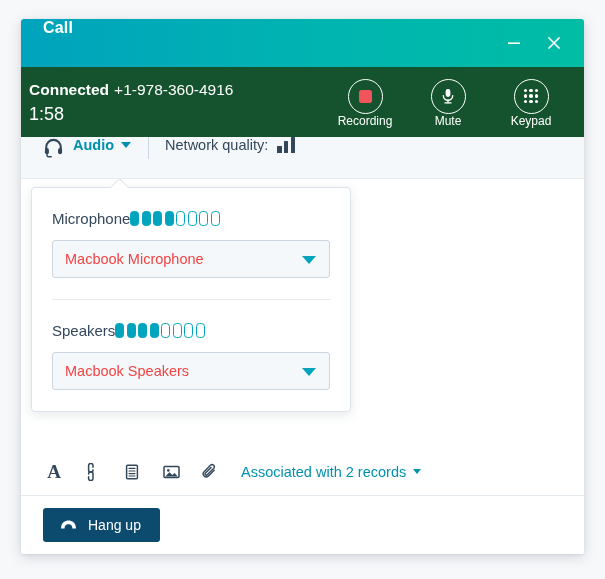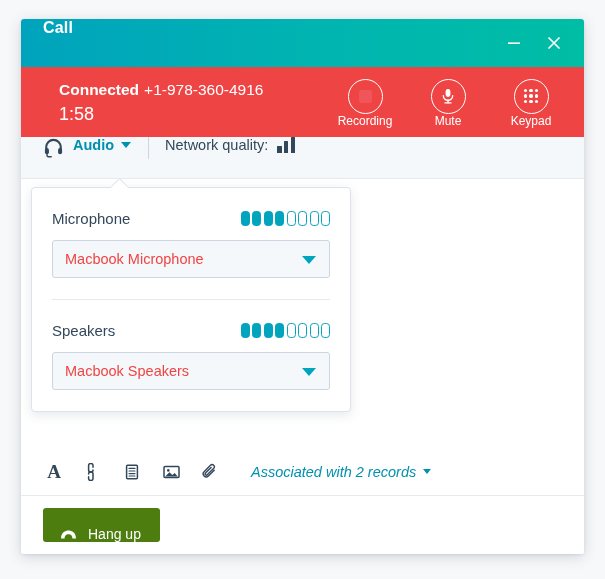--- a/index.html
+++ b/index.html
@@ -55,24 +55,24 @@
   .win-btn {
     width: 24px; height: 24px;
     display: flex; align-items: center; justify-content: center;
     cursor: pointer;
   }
   .win-btn svg { display: block; }
 
   
   .statusbar {
     flex: 0 0 70px;
-    background: #ef4444;
-    display: flex;
-    align-items: center;
-    padding: 0 22px 0 38px;
+    background: #14532d;
+    display: flex;
+    align-items: center;
+    padding: 0 22px 0 8px;
   }
   .status-left { display: flex; flex-direction: column; justify-content: center; }
   .status-line1 {
     color: #ffffff;
     font-size: 15.5px;
     line-height: 21px;
     white-space: nowrap;
   }
   .status-line1 .connected { font-weight: bold; }
   .status-line1 .number { font-weight: normal; margin-left: 5px; }
@@ -217,21 +217,21 @@
     border-top: 1px solid #dde3ea;
     transform: rotate(45deg);
   }
 
   .panel-section { padding: 22px 0 21px 0; }
   .panel-section + .panel-section { border-top: 1px solid #e5eaef; }
 
   .section-head {
     display: flex;
     align-items: center;
-    justify-content: space-between;
+    justify-content: flex-start;
     margin-bottom: 13px;
   }
   .section-title {
     color: #33475b;
     font-size: 15px;
   }
   .level-meter { display: flex; gap: 2.5px; }
   .level-meter i {
     display: block;
     width: 9px;
@@ -294,51 +294,50 @@
   .tool-icon.letter {
     color: #33475b;
     font-size: 19px;
     font-family: "Liberation Serif", serif;
     font-weight: bold;
     line-height: 1;
   }
   .assoc-link {
     color: #0091ae;
     font-size: 14.5px;
-    margin-left: 13px;
+    margin-left: 3px;
     display: flex;
     align-items: center;
     gap: 7px;
     cursor: pointer;
     white-space: nowrap;
-    font-style: italic;
   }
   .caret-teal-sm {
     width: 0; height: 0;
     border-left: 4.5px solid transparent;
     border-right: 4.5px solid transparent;
     border-top: 5.5px solid #0091ae;
   }
 
   .hangup-row {
     height: 58px;
     display: flex;
     align-items: center;
     padding: 0 22px;
   }
   .hangup-btn {
     height: 34px;
-    background: #4d7c0f;
+    background: #0c4a6e;
     border: none;
     border-radius: 3px;
     color: #ffffff;
     font-size: 14px;
     font-family: "Liberation Sans", sans-serif;
     display: flex;
-    align-items: flex-end;
+    align-items: center;
     gap: 10px;
     padding: 0 19px 0 16px;
     cursor: pointer;
   }
 </style>
 </head>
 <body>
 
 <div class="call-window">
 

